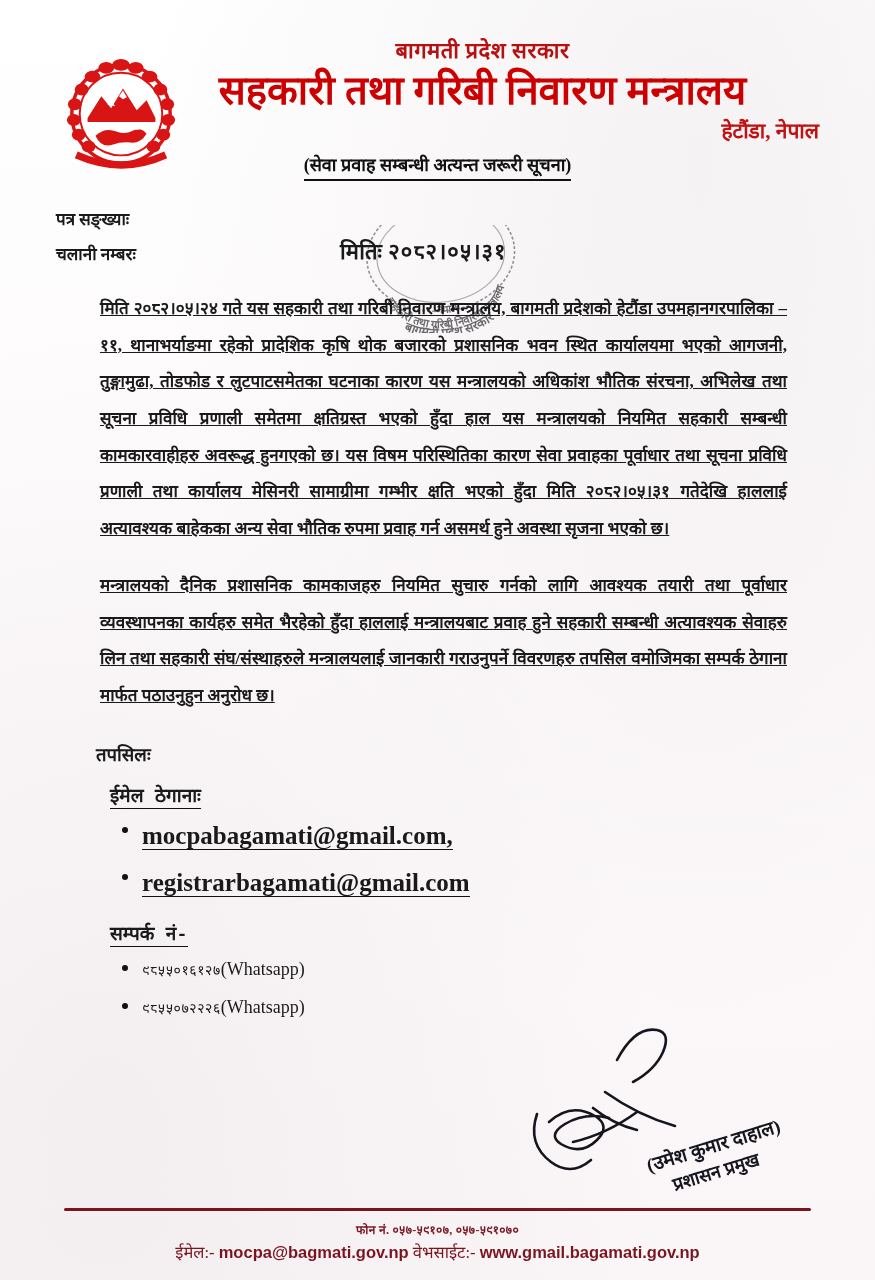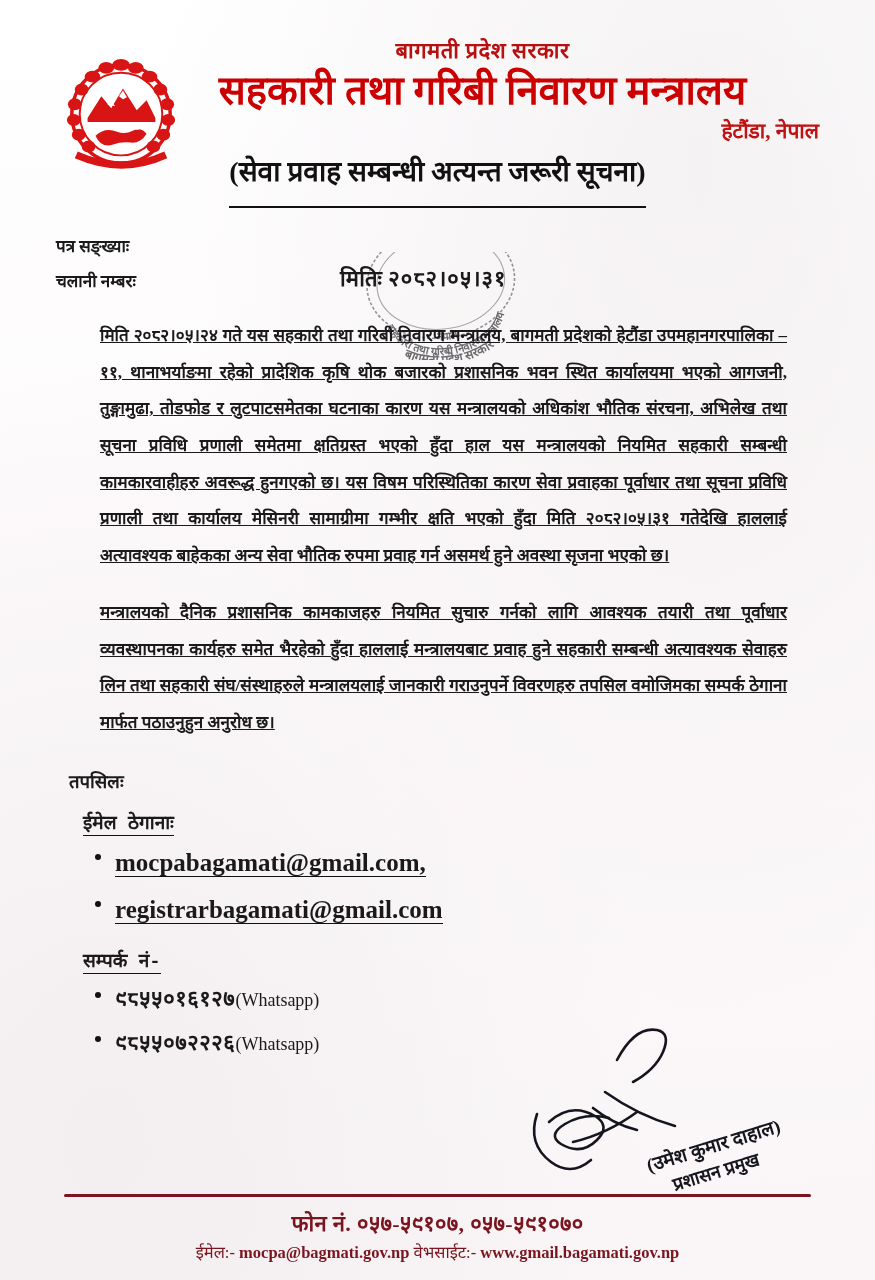--- a/index.html
+++ b/index.html
@@ -37,23 +37,23 @@
     line-height:1.15;margin-top:4px;letter-spacing:0px;
     white-space:nowrap;
   }
   .place{
     font-size:21px;font-weight:700;color:#c01212;
     text-align:right;margin-top:2px;padding-right:56px;
   }
   .subtitle-wrap{text-align:center;margin-top:10px;}
   .subtitle{
     display:inline-block;
-    font-size:28px;font-weight:700;color:#111;
+    font-size:18px;font-weight:700;color:#111;
     border-bottom:2px solid #111;
-    padding-bottom:15px;line-height:1.3;
+    padding-bottom:1px;line-height:1.3;
   }
 
   
   .meta{
     position:relative;margin-top:22px;height:86px;
   }
   .meta-left{
     position:absolute;left:56px;top:0;
     font-size:17px;font-weight:700;line-height:2.05;
   }
@@ -83,21 +83,21 @@
     text-justify:inter-word;
     margin:0 4px 20px 0;
     font-weight:600;
     letter-spacing:.05px;
     text-decoration:underline;
   }
   p.para:last-of-type{margin-bottom:0;}
 
   
   .tapsil{
-    padding:0 84px 0 69px;margin-top:26px;
+    padding:0 84px 0 96px;margin-top:26px;
   }
   .tapsil-title{
     font-size:18.5px;font-weight:700;margin-bottom:16px;
   }
   .sec-head{
     display:inline-block;font-size:19px;font-weight:700;
     border-bottom:1.6px solid #111;padding-bottom:0px;
     margin-left:14px;
     font-family:Liberation Mono, monospace;
   }
@@ -112,21 +112,21 @@
     content:"";position:absolute;left:-20px;top:8px;
     width:6px;height:6px;border-radius:50%;background:#111;
   }
   .email{
     font-family:"Liberation Serif","DejaVu Serif",serif;
     font-size:25px;font-weight:600;
     border-bottom:1.2px solid #111;
     padding-bottom:0px;
   }
   .phone{
-    font-size:22px;font-weight:700;letter-spacing:.6px;
+    font-size:14px;font-weight:400;letter-spacing:.6px;
   }
   .contact-block{margin-top:20px;}
 
   
   .signature{
     position:absolute;right:46px;top:1018px;
     width:320px;height:178px;
   }
   .signature svg{width:100%;height:100%;display:block;}
   .sign-name{
@@ -145,27 +145,27 @@
   
   .footer{
     position:absolute;left:0;right:0;bottom:14px;
     text-align:center;color:#7a1520;
   }
   .footer-rule{
     height:2.4px;background:#7a1520;
     margin:0 64px 10px 64px;border-radius:2px;
   }
   .footer-phone{
-    font-size:22px;font-weight:700;letter-spacing:.3px;line-height:1.5;
+    font-size:12px;font-weight:700;letter-spacing:.3px;line-height:1.5;
   }
   .footer-web{
     font-size:16.5px;font-weight:700;line-height:1.6;
   }
   .footer-web .lbl{font-weight:400;}
-  .footer-web .val{font-family:Liberation Serif, serif;font-weight:600;}
+  .footer-web .val{font-family:Liberation Sans, sans-serif;font-weight:600;}
 </style>
 </head>
 <body>
 
 <div class="page">
 
   <div class="header">
 
     <div class="emblem">
       <svg viewBox="0 0 120 132" xmlns="http://www.w3.org/2000/svg">

